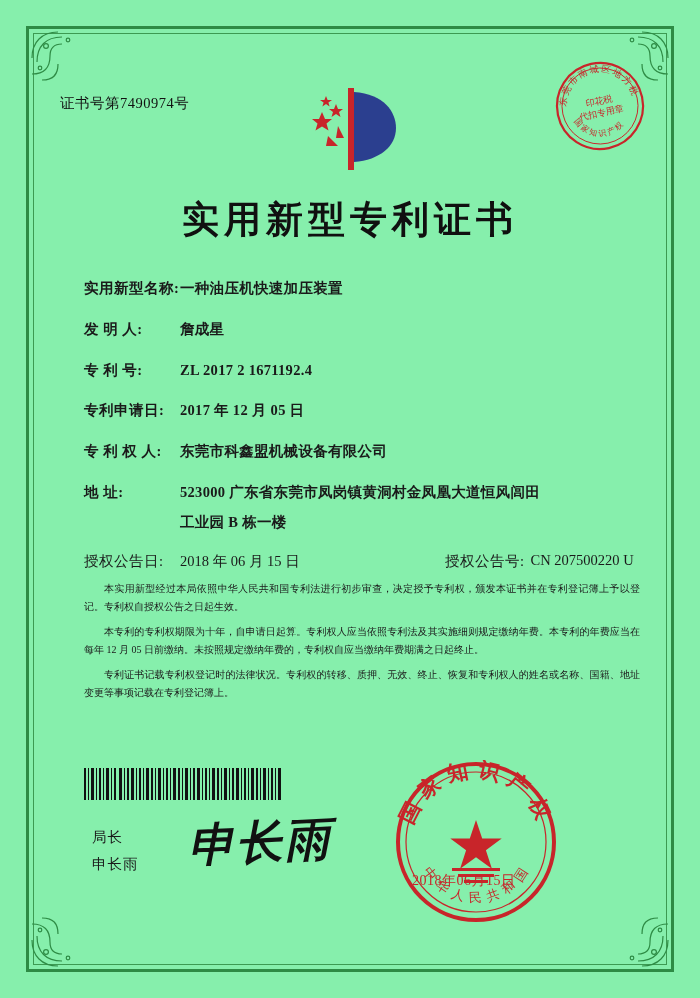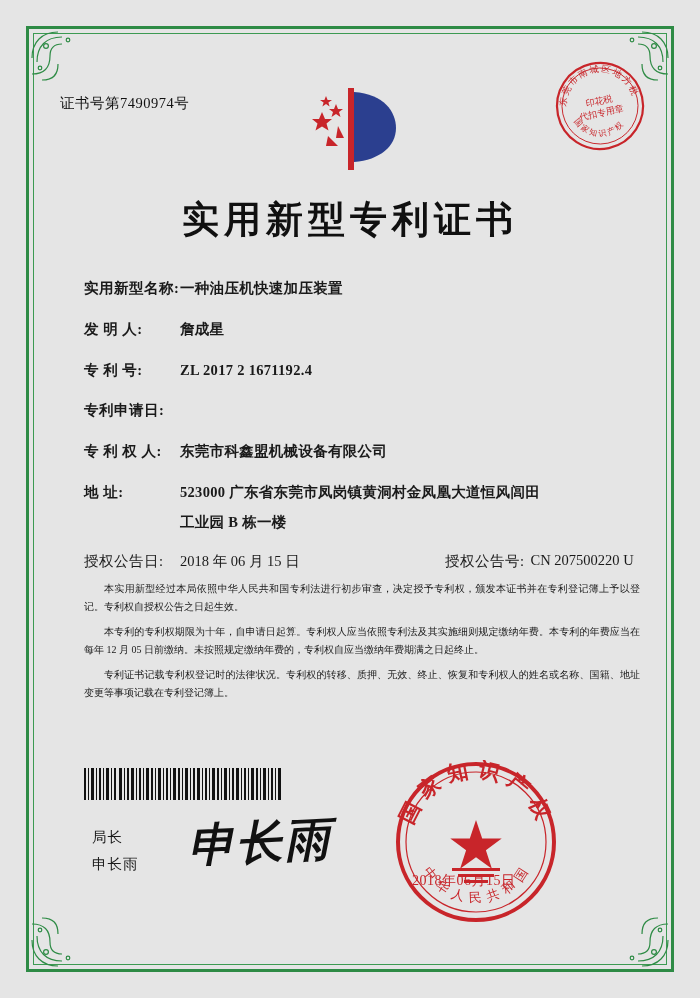--- a/index.html
+++ b/index.html
@@ -9,21 +9,21 @@
   }
   body {
     font-family: "Liberation Serif", "DejaVu Serif", serif;
     color: #1a1a1a;
   }
   .page {
     position: relative;
     width: 700px;
     height: 998px;
     overflow: hidden;
-    background: #e5e5e5;
+    background: #86efac;
   }
 
   
   .border-outer {
     position: absolute;
     left: 26px;
     top: 26px;
     width: 648px;
     height: 946px;
     border: 3px solid #2e8b45;
@@ -326,20 +326,21 @@
         <div class="field-value">詹成星</div>
       </div>
 
       <div class="field-row">
         <div class="field-label">专 利 号:</div>
         <div class="field-value">ZL 2017 2 1671192.4</div>
       </div>
 
       <div class="field-row">
         <div class="field-label">专利申请日:</div>
+        <div class="field-value">2017 年 12 月 05 日</div>
       </div>
 
       <div class="field-row">
         <div class="field-label">专 利 权 人:</div>
         <div class="field-value">东莞市科鑫盟机械设备有限公司</div>
       </div>
 
       <div class="field-row">
         <div class="field-label">地 址:</div>
         <div class="field-value">

